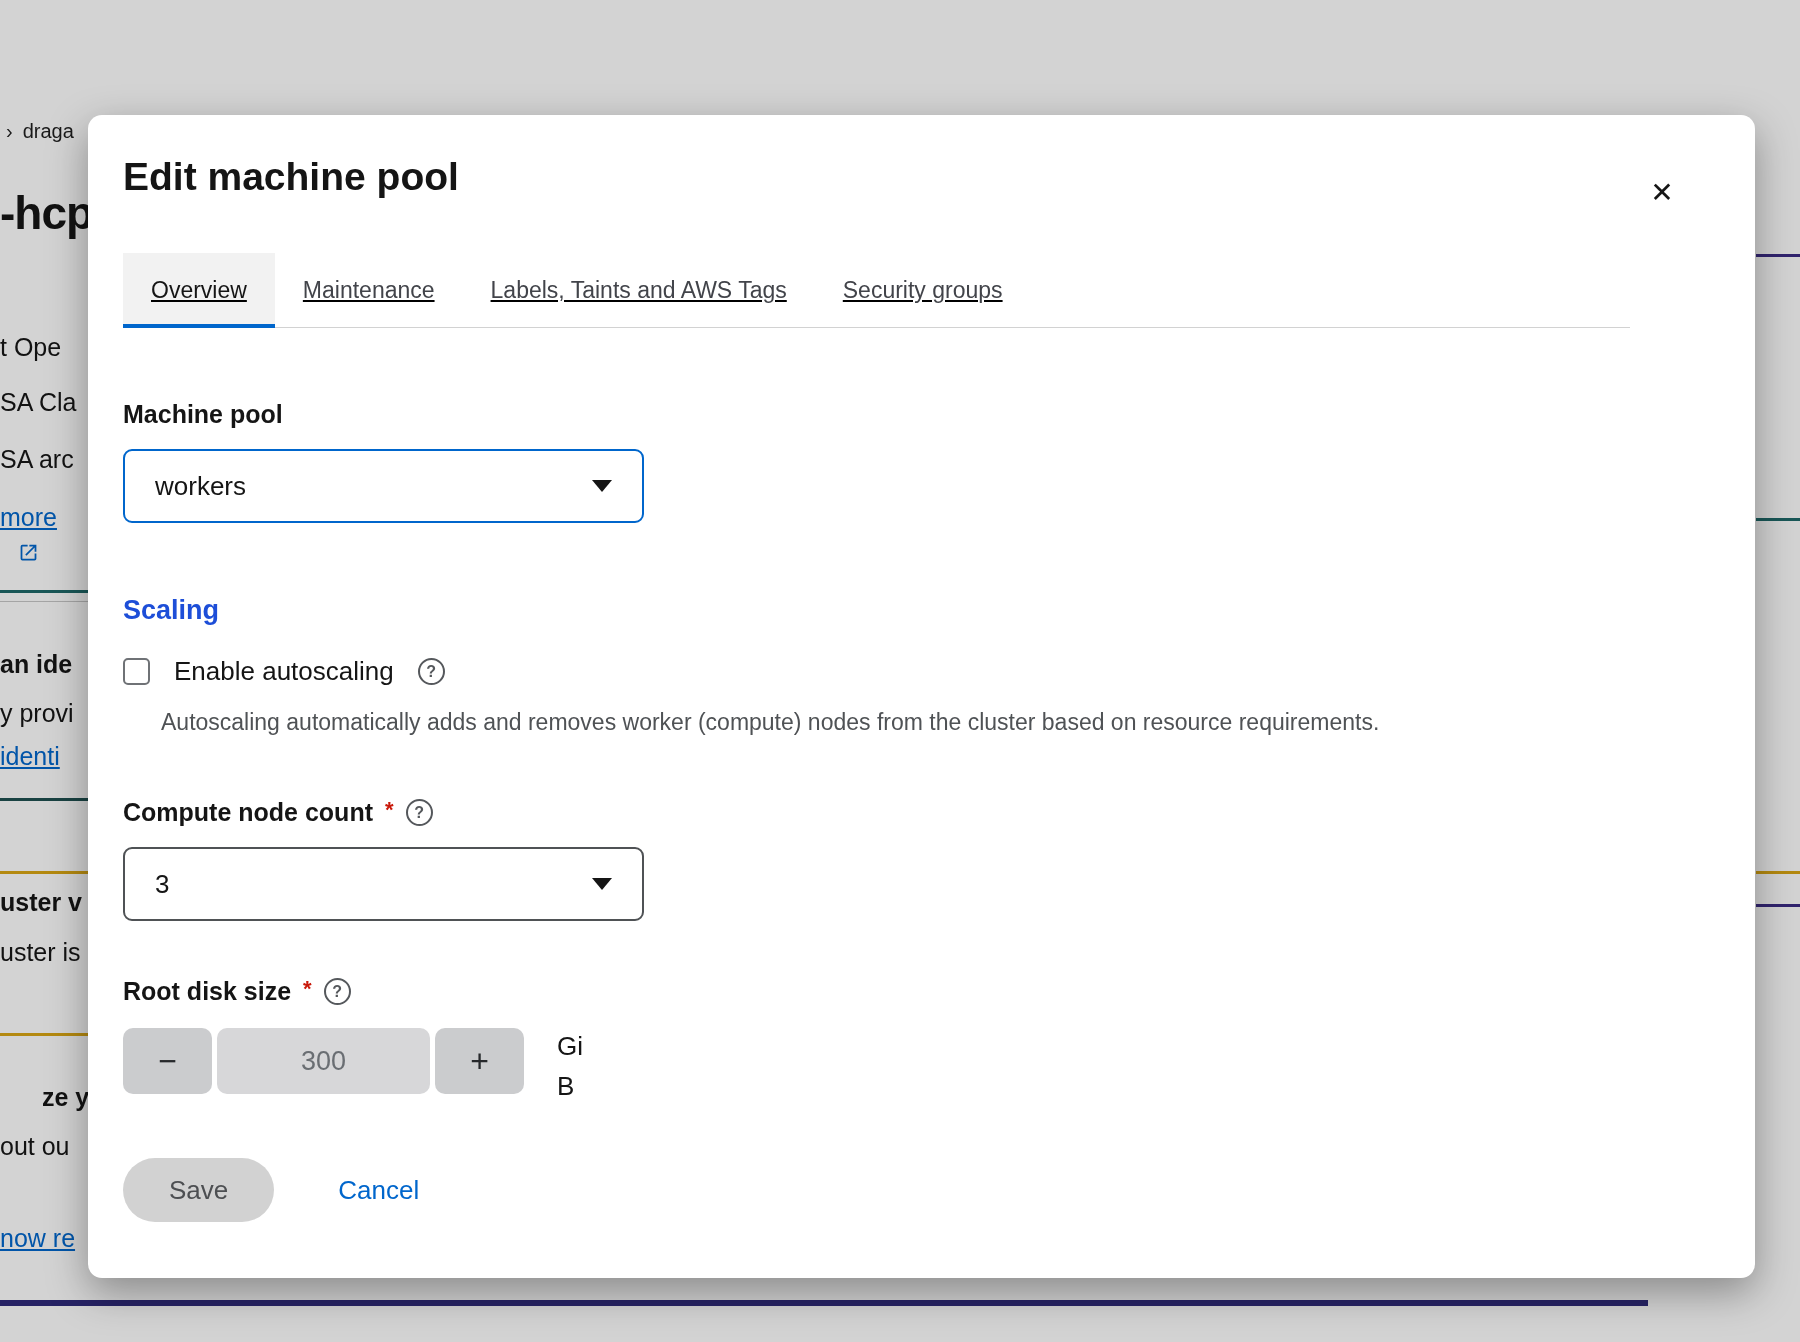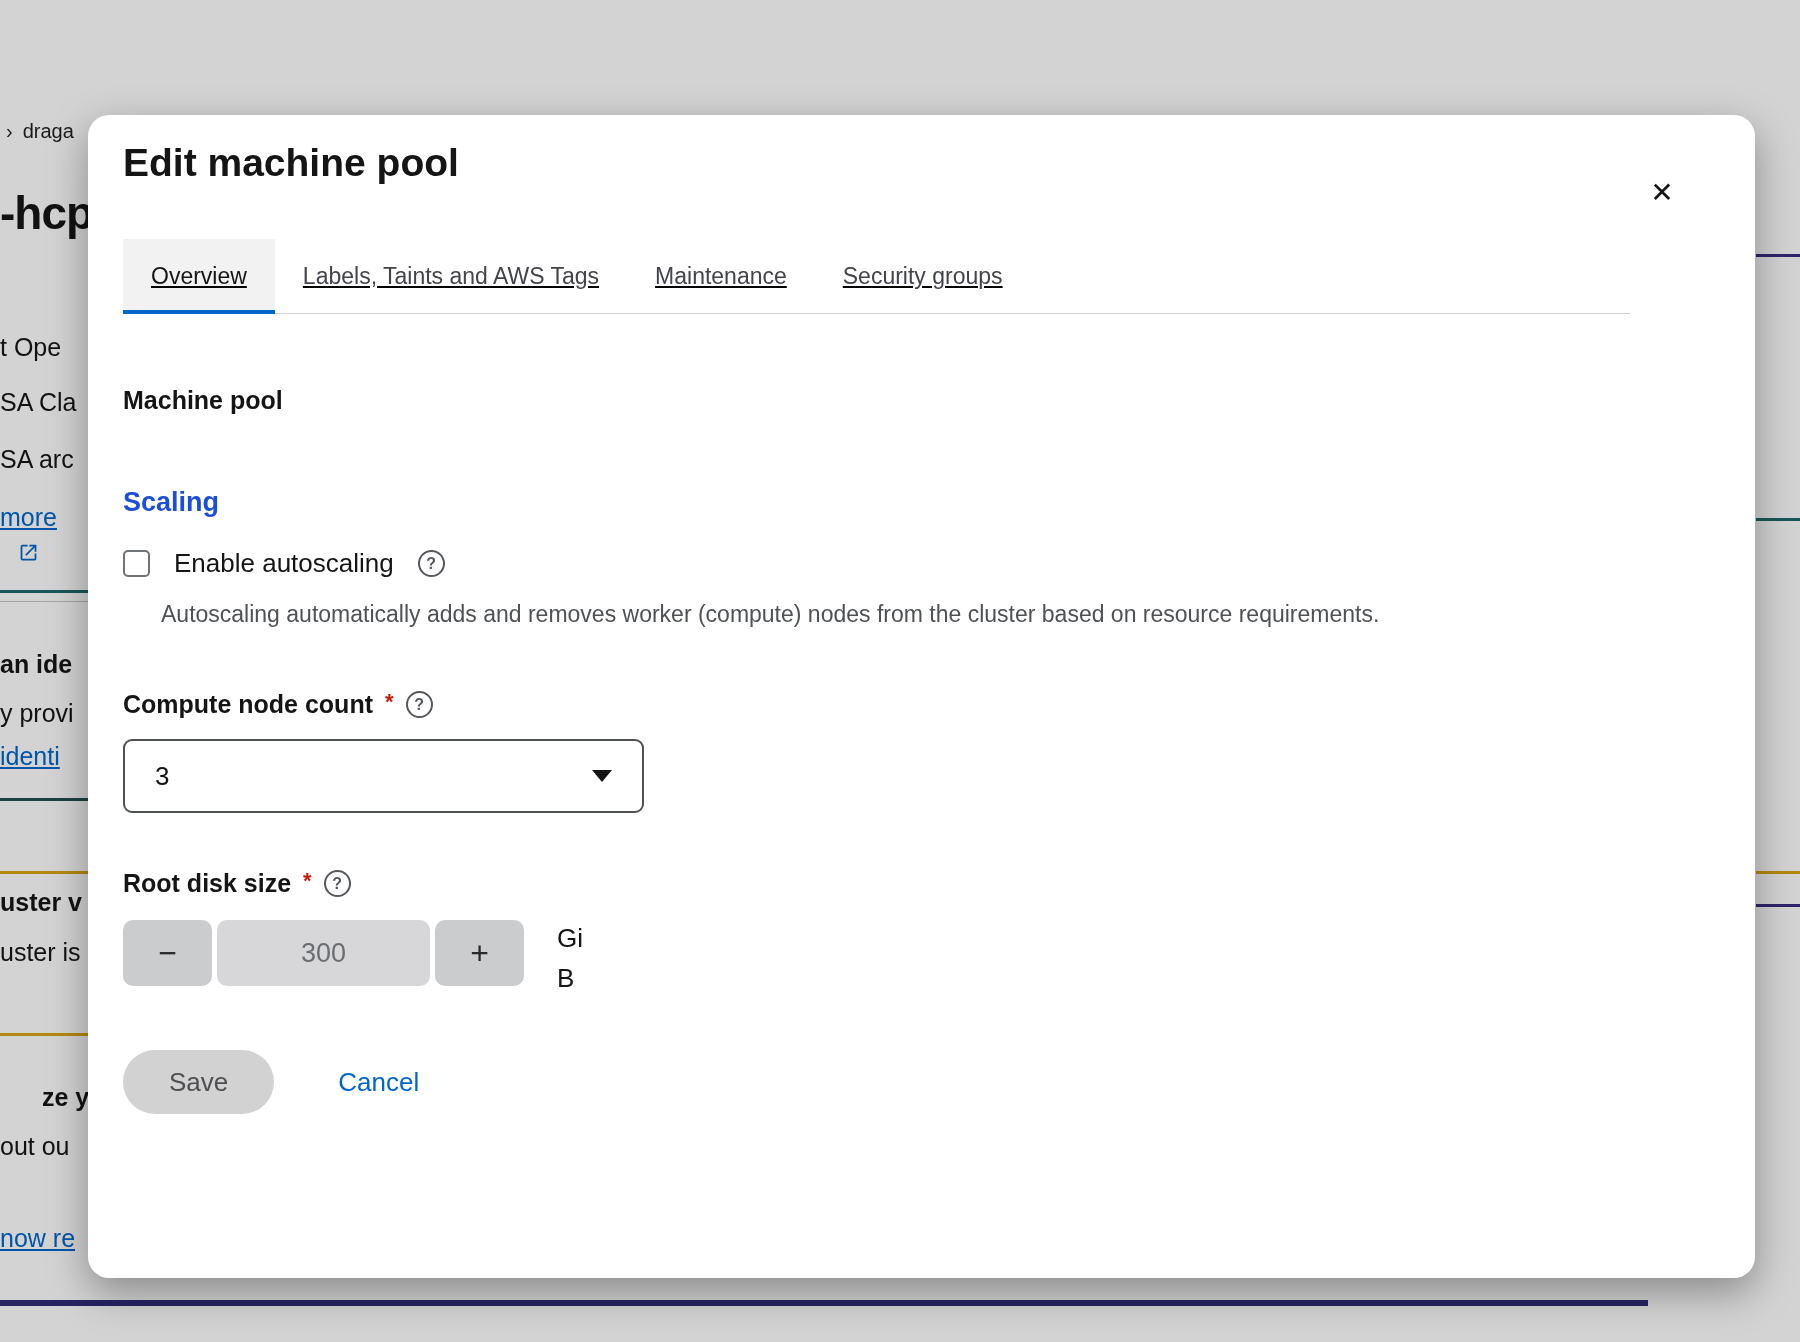--- a/index.html
+++ b/index.html
@@ -16,22 +16,22 @@
   .bg-line { position:absolute; height:3px; }
   .bg-line.left { left:0; width:88px; }
   .bg-line.right { left:1756px; width:44px; }
   .bg-bottom-bar { position:absolute; top:1300px; left:0; width:1648px; height:6px; background:#2f2a7a; }
 
   .overlay { position:absolute; inset:0; background:rgba(8,8,8,0.175); }
 
   
   .modal {
     position:absolute; left:88px; top:115px; width:1667px; height:1163px;
-    background:#ffffff; border-radius:21px; box-shadow:0 14px 40px rgba(0,0,0,0.35);
-    padding:24px 70px 0 35px;
+    background:#ffffff; border-radius:14px; box-shadow:0 14px 40px rgba(0,0,0,0.35);
+    padding:38px 70px 0 35px;
   }
   .modal-title { margin:0; font-size:39px; line-height:48px; font-weight:600; color:#151515; }
   .close-btn {
     position:absolute; top:54px; right:70px; width:46px; height:46px;
     background:none; border:none; font-size:28px; color:#151515; cursor:pointer;
     display:flex; align-items:center; justify-content:center;
   }
 
   .tabs { display:flex; margin-top:52px; border-bottom:1px solid #d2d2d2; width:1507px;text-decoration:underline; }
   .tab {
@@ -134,27 +134,31 @@
 <div class="overlay"></div>
 
 <div class="modal">
 
   <h1 class="modal-title">Edit machine pool</h1>
 
   <button class="close-btn">✕</button>
 
   <div class="tabs">
     <div class="tab active">Overview</div>
+    <div class="tab">Maintenance</div>
     <div class="tab">Labels, Taints and AWS Tags</div>
-    <div class="tab">Maintenance</div>
     <div class="tab">Security groups</div>
   </div>
 
   <div class="field-label mp-label">
     <span>Machine pool</span>
+  </div>
+  <div class="select blue">
+    <span>workers</span>
+    <span class="caret"></span>
   </div>
 
   <div class="scaling-heading">Scaling</div>
 
   <div class="checkbox-row">
     <span class="checkbox"></span>
     <span>Enable autoscaling</span>
     <span class="help-icon">?</span>
   </div>
 

